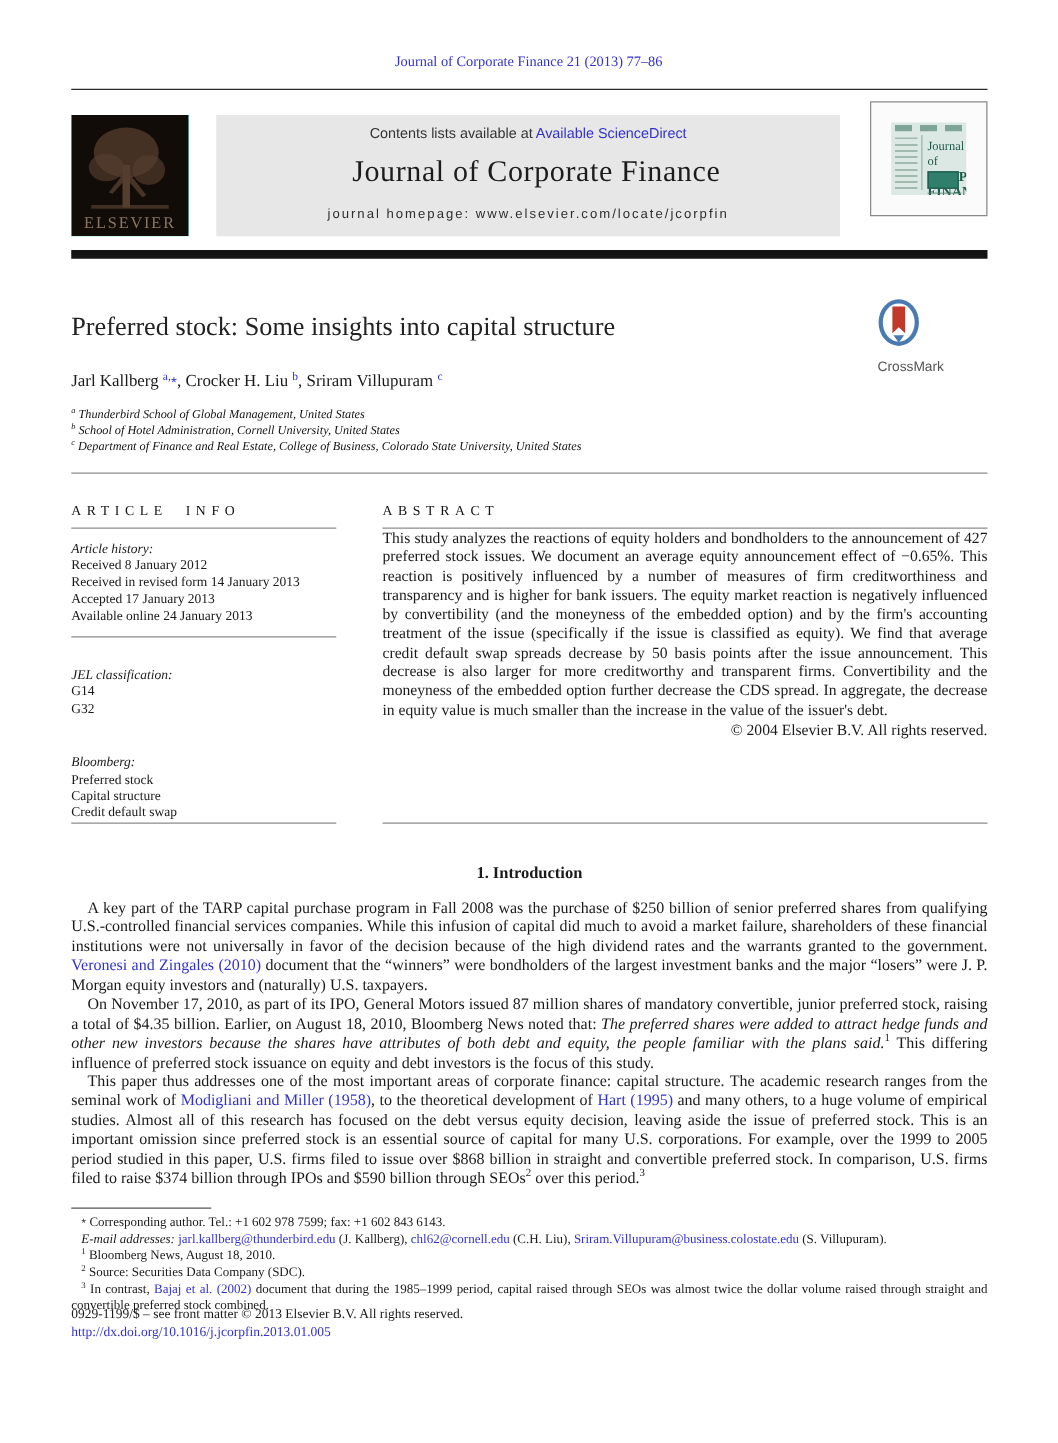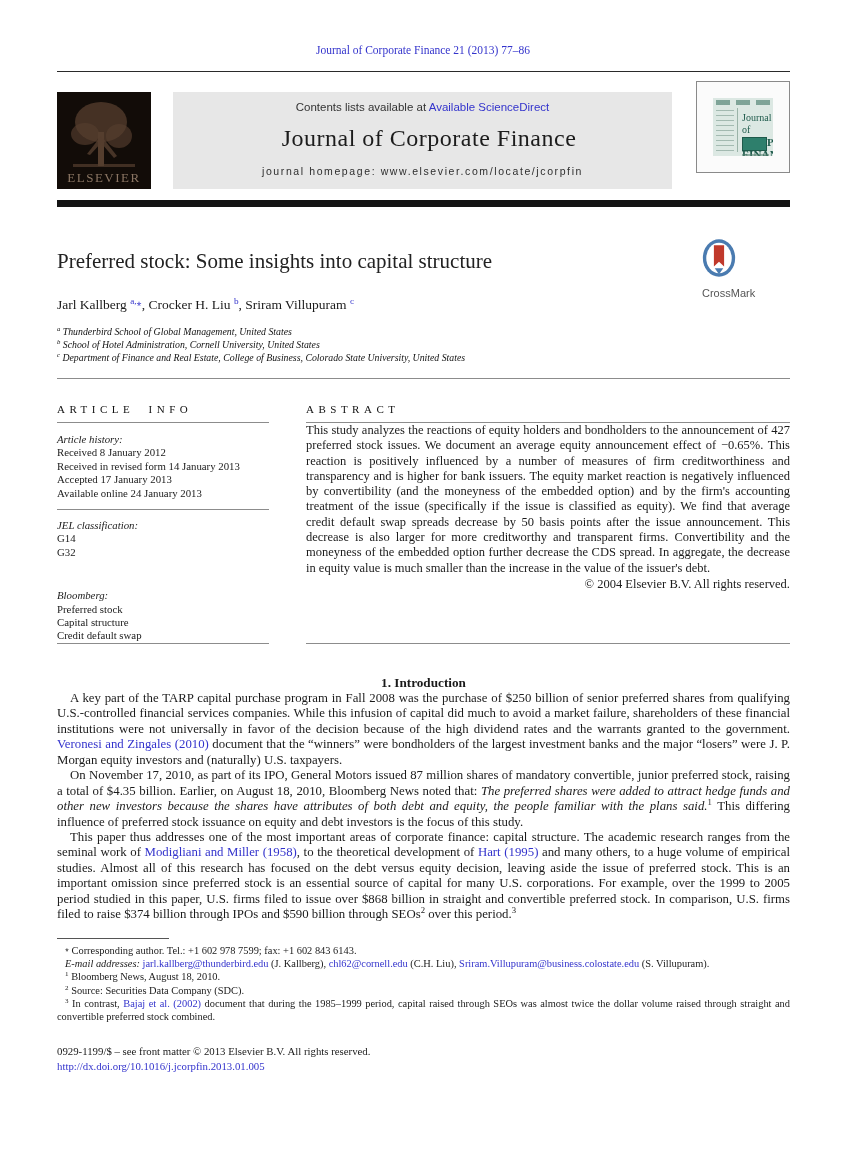--- a/index.html
+++ b/index.html
@@ -55,30 +55,30 @@
   
   .ia-wrap { display:flex; align-items:stretch; }
   .ia-left { width:212px; margin-right:37px; display:flex; flex-direction:column; }
   .ia-right { flex:1; display:flex; flex-direction:column; }
   .ia-heading { margin-top:24px; font-size:11px; letter-spacing:4.5px; word-spacing:7px; color:#111; }
   .ia-hr { margin-top:7px; border-top:1px solid #8c8c8c; }
   .ia-label { font-style:italic; }
   .info-block { font-size:10.8px; line-height:13.4px; }
   .info-block.b1 { margin-top:10px; }
   .info-hr { margin-top:9px; border-top:1px solid #8c8c8c; }
-  .info-block.b2 { margin-top:9px; }
+  .info-block.b2 { margin-top:24px; }
   .info-block.b3 { margin-top:30px; }
   .ia-bottom-hr { margin-top:auto; border-top:1px solid #8c8c8c; }
   .abstract-text { font-size:12.5px; line-height:15.3px; text-align:justify; }
   .abstract-copy { margin-top:1px; font-size:12.5px; text-align:right; }
 
   
   .sec-heading { margin-top:31px; font-size:13.2px; font-weight:bold;text-align:center; }
   .body-par { margin-top:0; font-size:12.8px; line-height:15.45px; text-align:justify; text-indent:13px; }
-  .body-par.first { }
+  .body-par.first { margin-top:13px; }
 
   
   .fn-rule { margin-top:15px; width:112px; border-top:1px solid #555; }
   .footnotes { margin-top:5px; font-size:10.4px; line-height:13.3px; }
   .footnotes p { text-align:justify; }
   .footnotes .fnline { text-indent:8px; }
   .footnotes .fnline:first-line { }
 
   
   .bottom-block { position:absolute; left:57px; top:1044px; font-size:10.8px; line-height:14.5px; }

